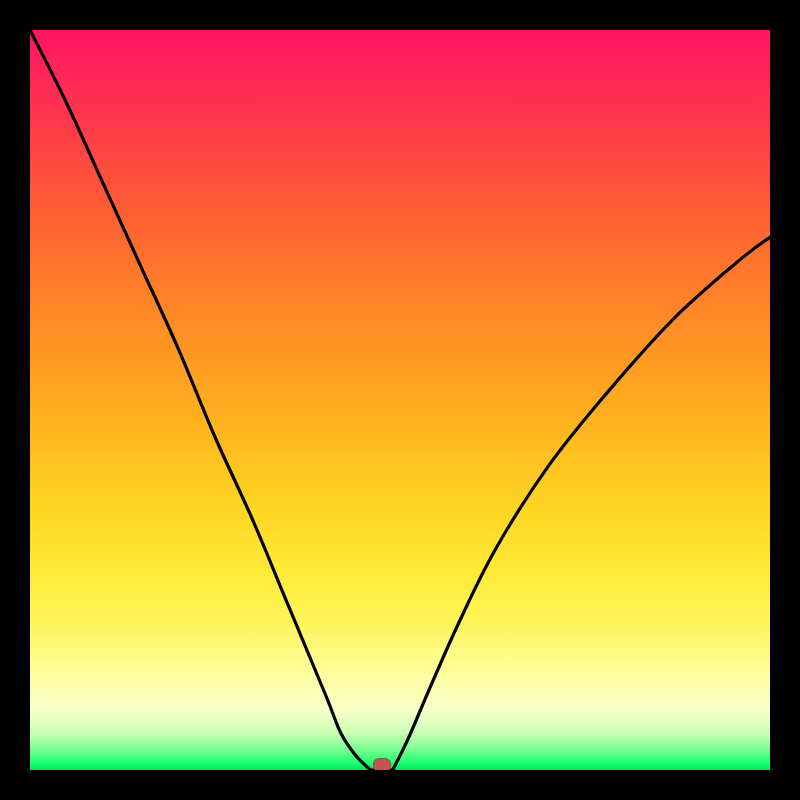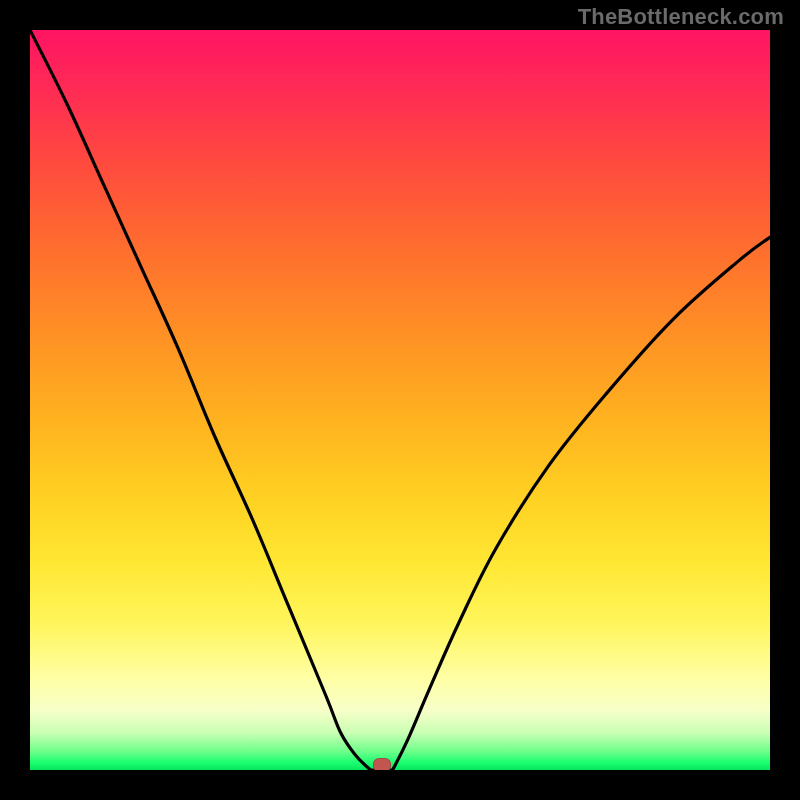--- a/index.html
+++ b/index.html
@@ -74,21 +74,20 @@
     background: #c0564f;
     box-shadow: 0 0 0 1px rgba(0,0,0,0.15) inset;
     transform: translate(-50%, -50%);
   }
 </style>
 </head>
 <body>
 
 <div class="frame">
 
-  <div class="watermark">TheBottleneck.com</div>
 
   <div class="plot-area">
     <div class="gradient-bg"></div>
 
     <svg class="curve" viewBox="0 0 740 740" preserveAspectRatio="none">
       <path id="curve-path" fill="none" stroke="#000" stroke-width="3.2" stroke-linecap="round" stroke-linejoin="round" d="M 0 0 C 6.66 13.32, 23.68 46.028000000000006, 37 74 C 50.32 101.972, 60.68 126.09599999999999, 74 155.39999999999998 C 87.32 184.70399999999998, 97.68 207.49599999999995, 111 236.79999999999995 C 124.32 266.104, 134.68 287.564, 148 318.20000000000005 C 161.32 348.83600000000007, 171.68 376.36400000000003, 185 407 C 198.32 437.63599999999997, 208.68 457.76399999999995, 222 488.4 C 235.32 519.036, 245.68 545.2320000000001, 259 577.2 C 272.32 609.168, 286.676 643.356, 296 666 C 305.324 688.644, 305.472 692.3439999999999, 310.8 703 C 316.12800000000004 713.6560000000001, 320.272 718.5400000000001, 325.6 725.2 C 330.92800000000005 731.86, 337.73600000000005 737.336, 340.40000000000003 740 L 340.40000000000003 740 L 362.59999999999997 740 C 362.59999999999997 740, 359.936 745.328, 362.59999999999997 740 C 365.26399999999995 734.672, 370.74 725.052, 377.40000000000003 710.4 C 384.06000000000006 695.7479999999999, 390.276 679.912, 399.6 658.6 C 408.92400000000004 637.288, 417.212 617.308, 429.2 592 C 441.188 566.692, 450.216 545.972, 466.2 518 C 482.18399999999997 490.028, 498.02 464.572, 518 436.6 C 537.98 408.62800000000004, 554.556 389.23999999999995, 577.2 362.59999999999997 C 599.844 335.96, 619.824 312.576, 643.8 288.6 C 667.776 264.624, 693.084 244.05200000000002, 710.4 229.40000000000003 C 727.716 214.74800000000005, 734.672 211.19600000000005, 740 207.20000000000005"></path>
     </svg>
 
     <div id="marker" class="marker" style="left: 351.5px; top: 735px; background: rgb(192, 86, 79);"></div>
   </div>

